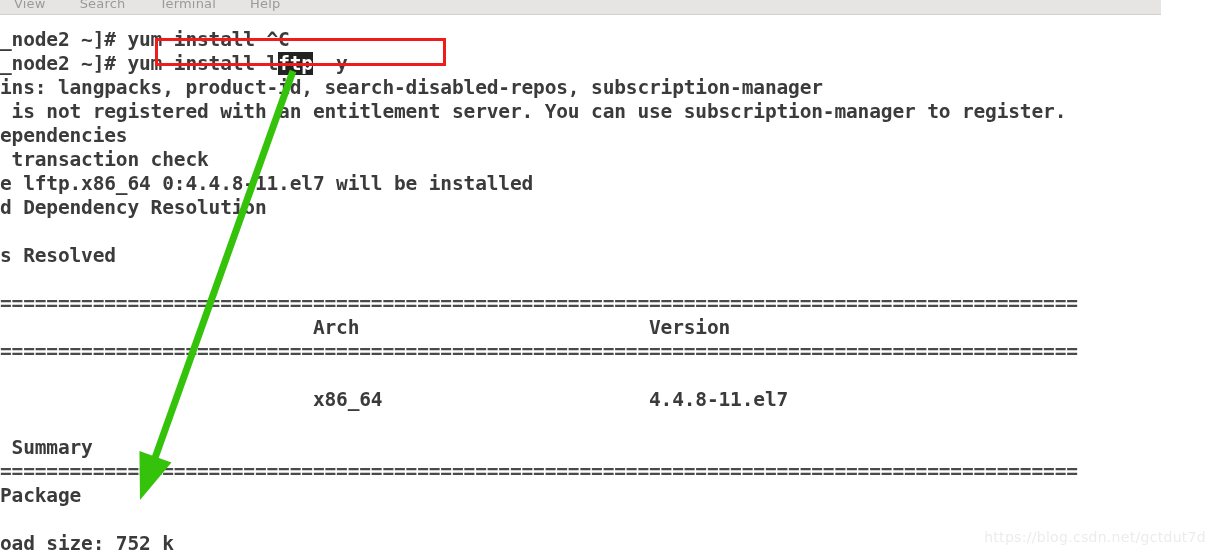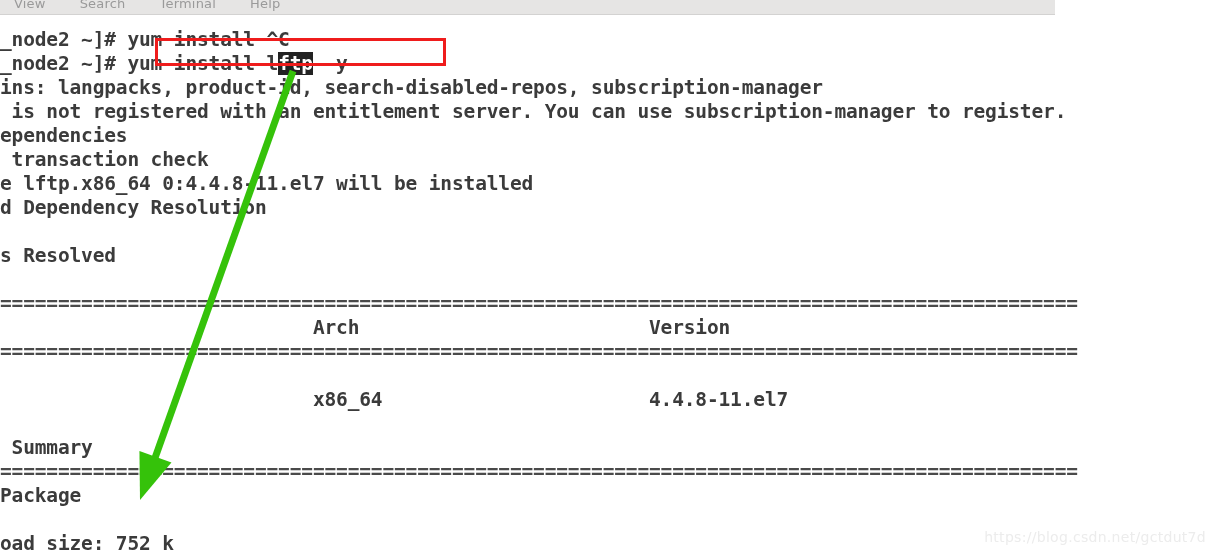--- a/index.html
+++ b/index.html
@@ -12,21 +12,21 @@
   #app{
     position:relative;
     width:1220px; height:553px;
     background:#ffffff;
     overflow:hidden;
   }
 
   
   .menubar{
     position:absolute; left:0; top:0;
-    width:1055px; height:15px;
+    width:1161px; height:15px;
     background:#e6e5e4;
     border-bottom:1px solid #d3d2d1;
     overflow:hidden;
   }
   .menubar-inner{
     position:absolute; left:0; top:-10px;
     height:26px;
     display:flex; align-items:center;
     padding-left:14px;
     gap:34px;

